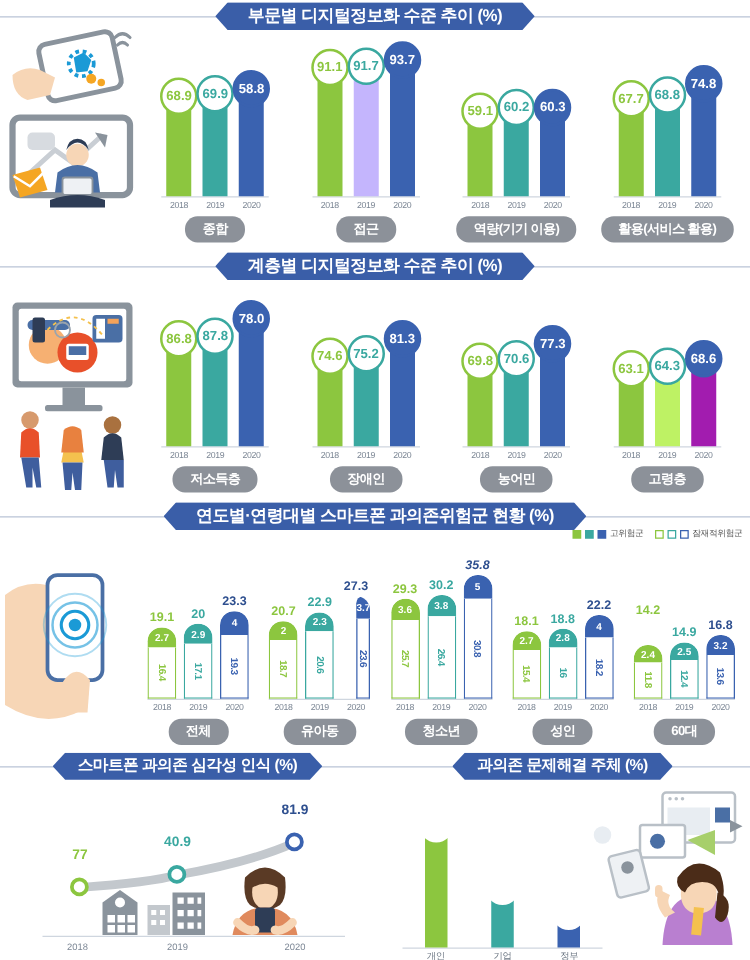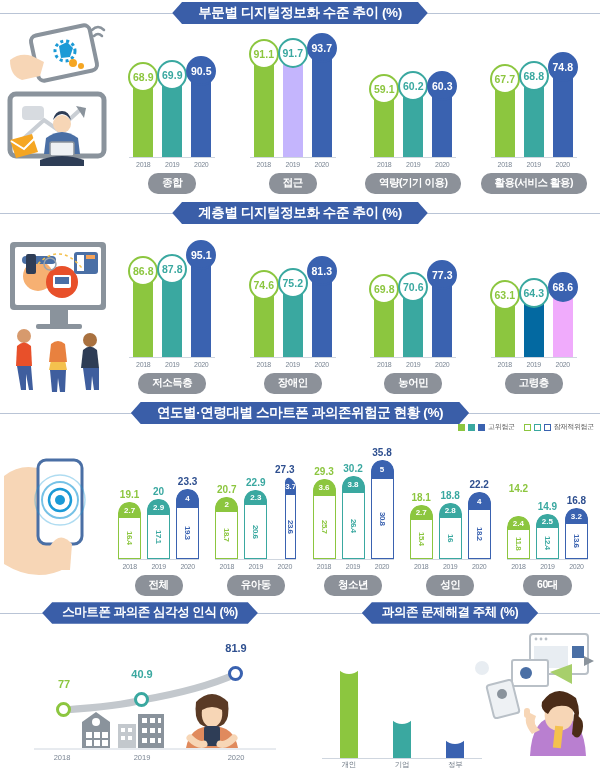--- a/index.html
+++ b/index.html
@@ -241,21 +241,21 @@
         <div class="barcol">
           <div class="bar" style="height:84px;background:#3aa8a0;color:#3aa8a0;">
             <div class="bubble">
                 <span>69.9</span>
               </div>
           </div>
         </div>
         <div class="barcol">
           <div class="bar" style="height:88px;background:#3a62b0;color:#3a62b0;">
             <div class="bubble filled">
-                <span>90.5</span>
+                <span>58.8</span>
               </div>
           </div>
         </div>
       </div>
       <div class="years">
         <div class="year">2018</div>
         <div class="year">2019</div>
         <div class="year">2020</div>
       </div>
       <div class="glabel">종합</div>
@@ -413,21 +413,21 @@
         <div class="barcol">
           <div class="bar" style="height:90px;background:#3aa8a0;color:#3aa8a0;">
             <div class="bubble">
                 <span>87.8</span>
               </div>
           </div>
         </div>
         <div class="barcol">
           <div class="bar" style="height:104px;background:#3a62b0;color:#3a62b0;">
             <div class="bubble filled">
-                <span>95.1</span>
+                <span>78.0</span>
               </div>
           </div>
         </div>
       </div>
       <div class="years">
         <div class="year">2018</div>
         <div class="year">2019</div>
         <div class="year">2020</div>
       </div>
       <div class="glabel">저소득층</div>
@@ -500,28 +500,28 @@
     <div class="group">
       <div class="bars">
         <div class="barcol">
           <div class="bar" style="height:64px;background:#8cc63f;color:#8cc63f;">
             <div class="bubble">
                 <span>63.1</span>
               </div>
           </div>
         </div>
         <div class="barcol">
-          <div class="bar" style="height:66px;background:#0369a1;color:#3aa8a0;">
+          <div class="bar" style="height:66px;background:#bef264;color:#3aa8a0;">
             <div class="bubble">
                 <span>64.3</span>
               </div>
           </div>
         </div>
         <div class="barcol">
-          <div class="bar" style="height:72px;background:#f0abfc;color:#3a62b0;text-align:center;">
+          <div class="bar" style="height:72px;background:#a21caf;color:#3a62b0;text-align:center;">
             <div class="bubble filled">
                 <span>68.6</span>
               </div>
           </div>
         </div>
       </div>
       <div class="years">
         <div class="year">2018</div>
         <div class="year">2019</div>
         <div class="year">2020</div>
@@ -657,21 +657,21 @@
         <div class="sbarcol">
           <div class="stotal" style="color:#3aa8a0;">30.2</div>
           <div class="sbar" style="height:83px;color:#3aa8a0;">
             <div class="shi" style="background:#3aa8a0;height:17px;">3.8</div>
             <div class="slo">
                 <span>26.4</span>
               </div>
           </div>
         </div>
         <div class="sbarcol">
-          <div class="stotal" style="color:#2e4f8f;">35.8</div>
+          <div class="stotal" style="color:#2e4f8f;font-style:italic;">35.8</div>
           <div class="sbar" style="height:99px;color:#3a62b0;">
             <div class="shi" style="background:#3a62b0;height:19px;">5</div>
             <div class="slo">
                 <span>30.8</span>
               </div>
           </div>
         </div>
       </div>
       <div class="syears">
         <div class="syear">2018</div>

